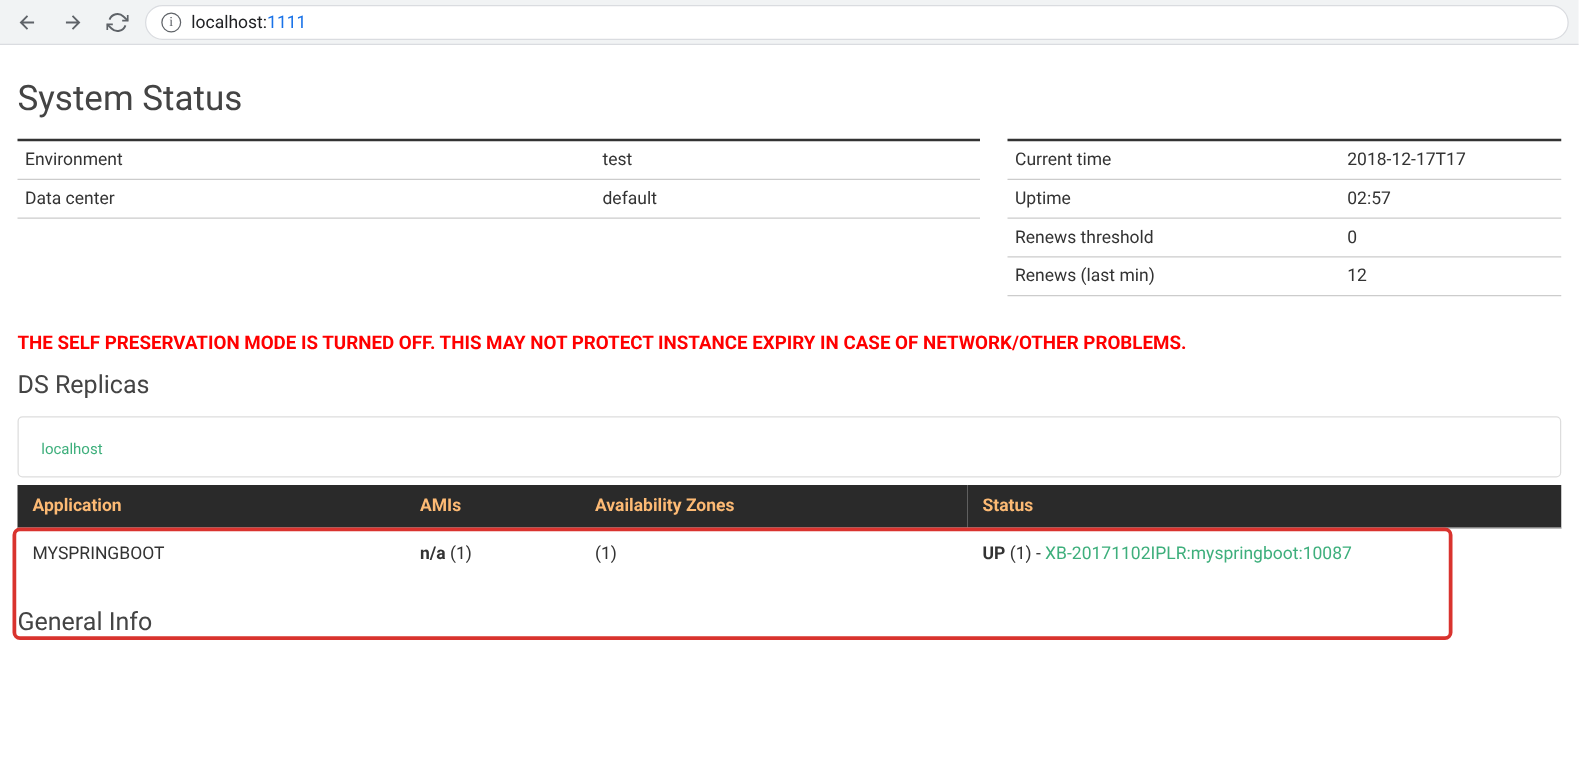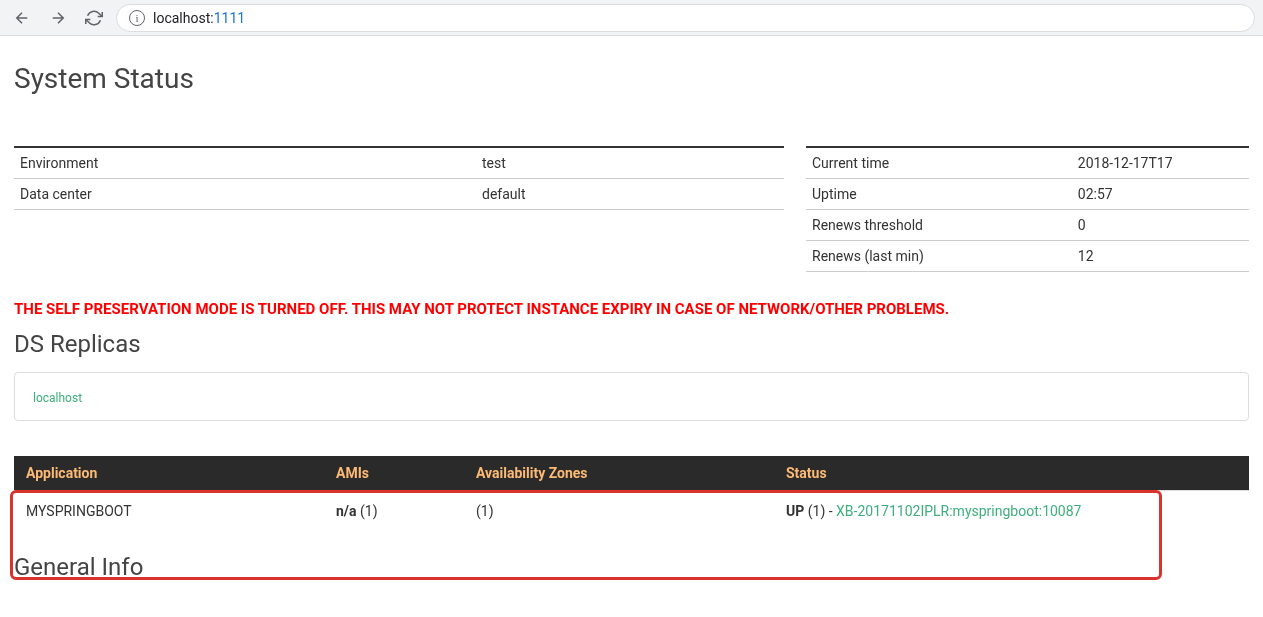--- a/index.html
+++ b/index.html
@@ -9,27 +9,27 @@
     .nav-btn { width: 28px; height: 28px; display: flex; align-items: center; justify-content: center; color: #5f6368; cursor: pointer; border-radius: 14px; }
     .nav-btn svg { width: 18px; height: 18px; }
     .address-bar { flex: 1; height: 28px; background: #fff; border-radius: 14px; display: flex; align-items: center; padding: 0 12px; gap: 8px; color: #5f6368; font-size: 14px; border: 1px solid #dadce0; }
     .address-bar .info-icon { width: 16px; height: 16px; display: flex; align-items: center; justify-content: center; border: 1px solid #5f6368; border-radius: 50%; font-size: 11px; font-family: Georgia, serif; }
     .url { color: #202124; }
     .url-port { color: #1a73e8; }
     
     .content { padding: 12px 14px; color: #333; }
     
     h1 { font-size: 28px; font-weight: 400; color: #444; margin: 14px 0 16px; }
-    h2 { font-size: 24px; font-weight: 400; color: #444; margin: 12px 0 14px; }
+    h2 { font-size: 20px; font-weight: 400; color: #444; margin: 12px 0 14px; }
     
     .two-col { display: flex; gap: 22px; }
     .col-left { flex: 0 0 770px; }
     .col-right { flex: 1; }
     
-    table { width: 100%; border-collapse: collapse; margin-top: 35px; }
+    table { width: 100%; border-collapse: collapse; }
     .info-table th, .info-table td { text-align: left; padding: 7px 6px; font-size: 14px; font-weight: 400; border-bottom: 1px solid #ccc; }
     .info-table th { border-top: 1px solid #ccc; }
     .info-table tr:first-child th, .info-table tr:first-child td { border-top: 2px solid #333; }
     .info-table .label { width: 60%; }
     
     .warning { color: #ff0000; font-size: 15px; font-weight: 700; margin: 28px 0 8px; }
     
     .replica-box { border: 1px solid #ddd; padding: 14px 18px; margin: 6px 0; border-radius: 4px; }
     .replica-box a { color: #3eaf7c; text-decoration: none; font-size: 12px; }
     

